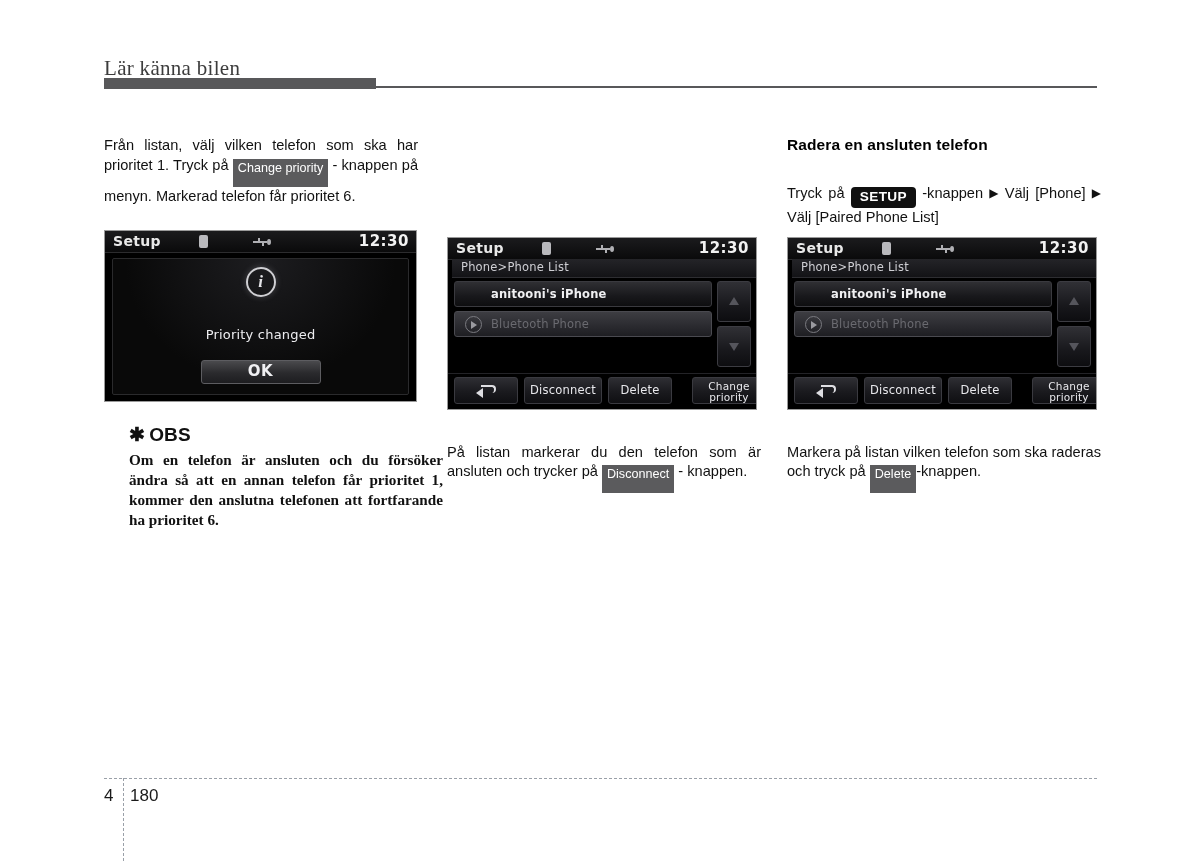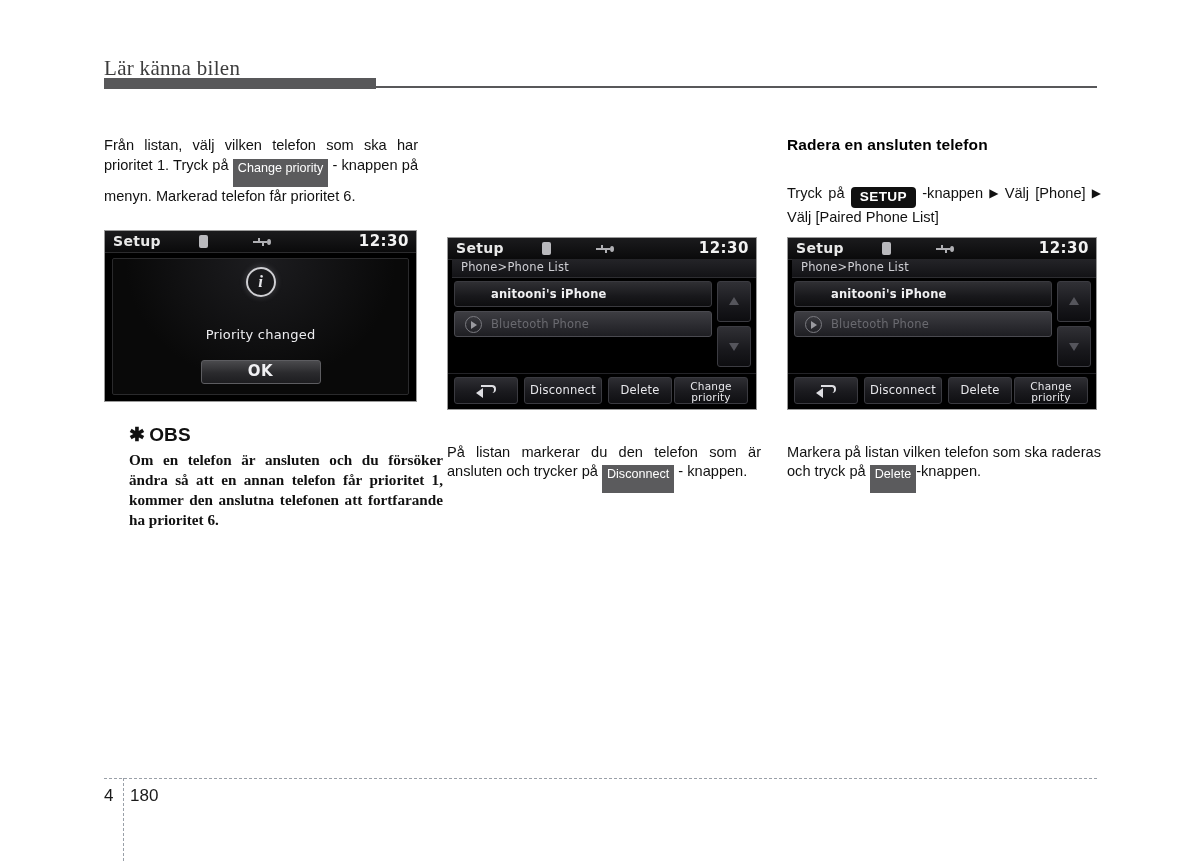--- a/index.html
+++ b/index.html
@@ -370,21 +370,21 @@
     box-sizing: border-box;
     color: #e8e8ec;
     font-size: 11.5px;
     text-align: center;
     line-height: 25px;
     letter-spacing: 0.2px;
   }
   .tb-back  { left: 6px;   width: 64px; }
   .tb-disc  { left: 76px;  width: 78px; }
   .tb-del   { left: 160px; width: 64px; }
-  .tb-chg   { left: 226px; width: 74px; line-height: 1.05; padding-top: 3px; font-size: 10.5px; }
+  .tb-chg   { left: 244px; width: 74px; line-height: 1.05; padding-top: 3px; font-size: 10.5px; }
   .tb-back-arrow {
     display: inline-block;
     position: relative;
     width: 20px;
     height: 12px;
     vertical-align: -1px;
   }
   .tb-back-arrow::before {
     content: "";
     position: absolute;

